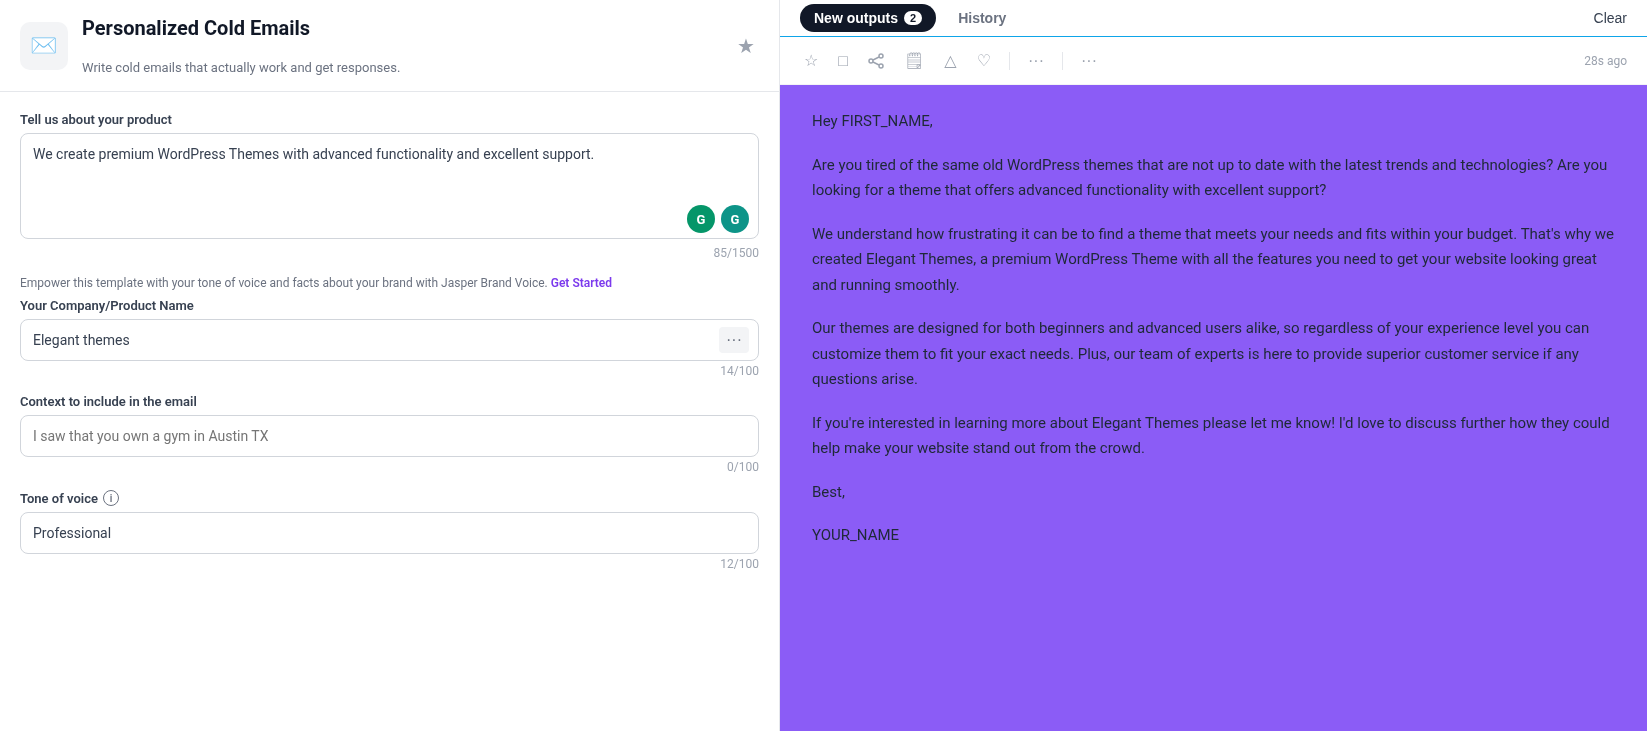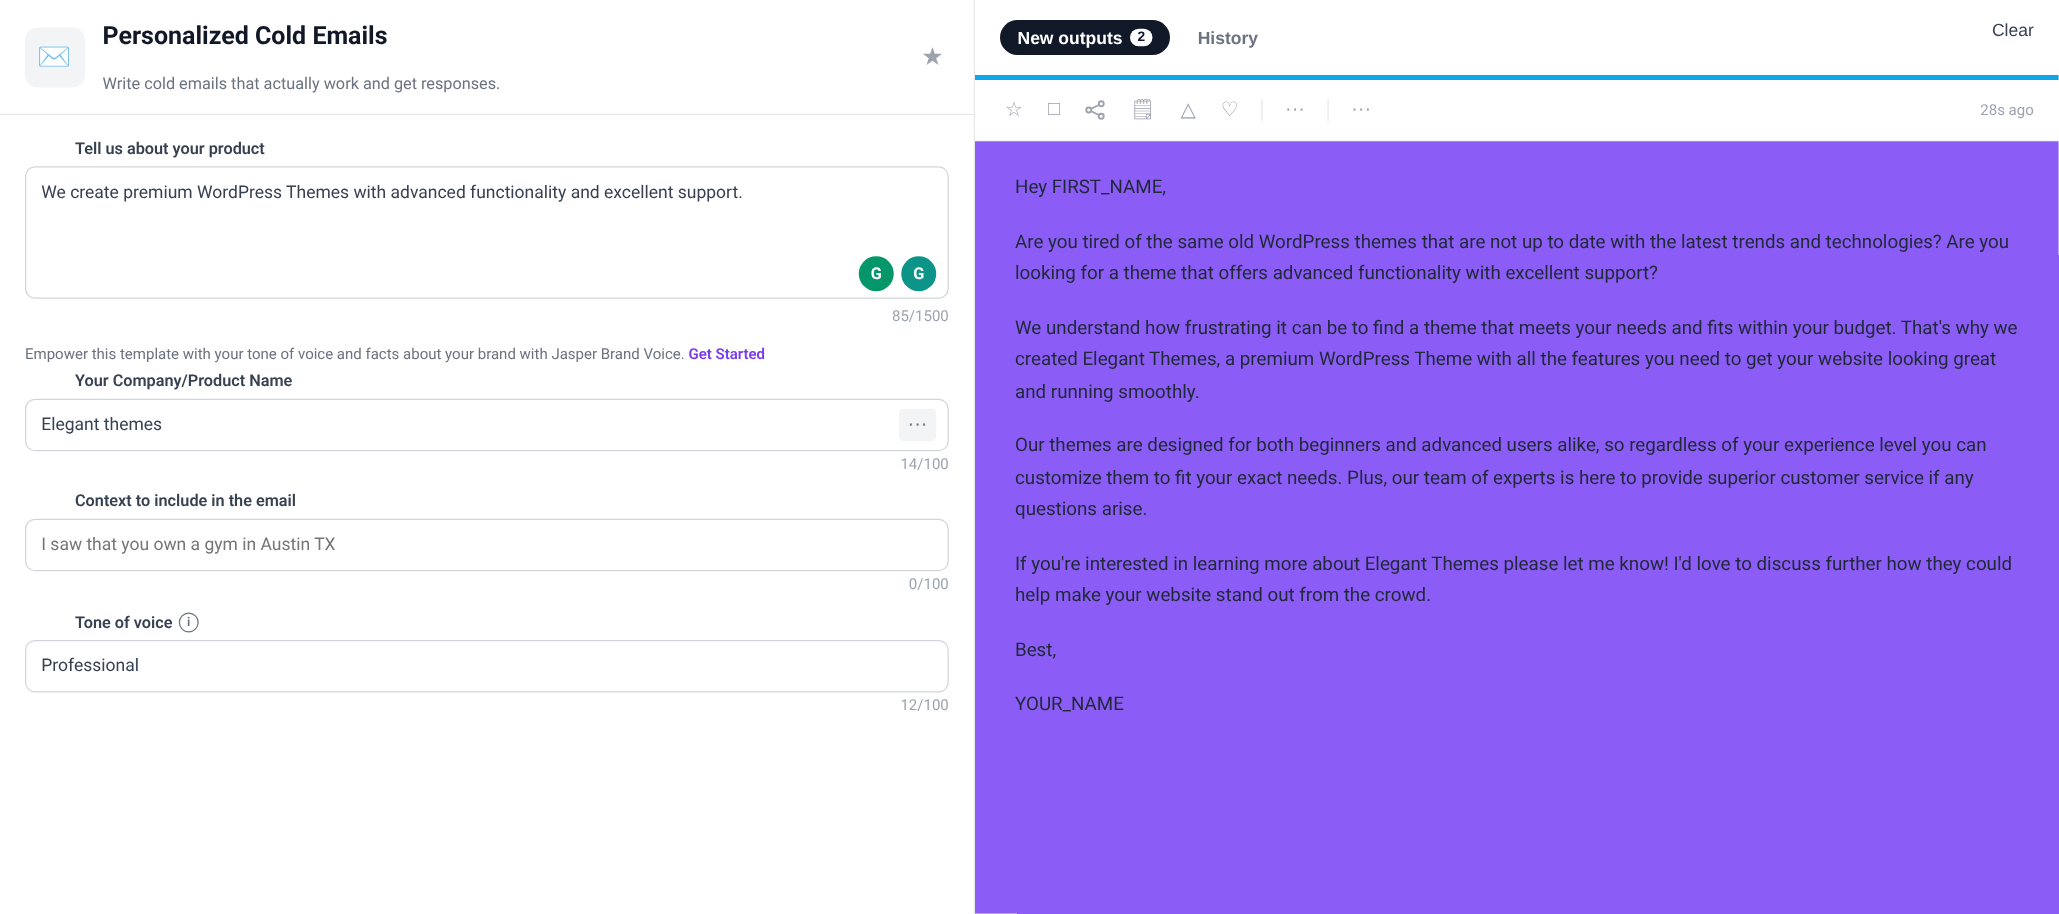--- a/index.html
+++ b/index.html
@@ -79,21 +79,20 @@
     }
 
     .field-label {
       font-size: 13px;
       font-weight: 600;
       color: #374151;
       margin-bottom: 6px;
       display: flex;
       align-items: center;
       gap: 5px;
-      margin-left: 40px;
     }
 
     .info-icon {
       width: 16px;
       height: 16px;
       border-radius: 50%;
       border: 1.5px solid #6b7280;
       display: inline-flex;
       align-items: center;
       justify-content: center;
@@ -198,23 +197,23 @@
     .right-panel {
       flex: 1;
       display: flex;
       flex-direction: column;
       background: #fff;
       height: 100%;
     }
 
     .right-header {
       display: flex;
-      align-items: flex-start;
-      padding: 16px 20px;
-      border-bottom: 4px solid #0ea5e9;
+      align-items: center;
+      padding: 4px 20px;
+      border-bottom: 1px solid #0ea5e9;
       gap: 8px;
     }
 
     .tab-btn {
       display: flex;
       align-items: center;
       gap: 6px;
       padding: 6px 14px;
       border-radius: 20px;
       border: none;

